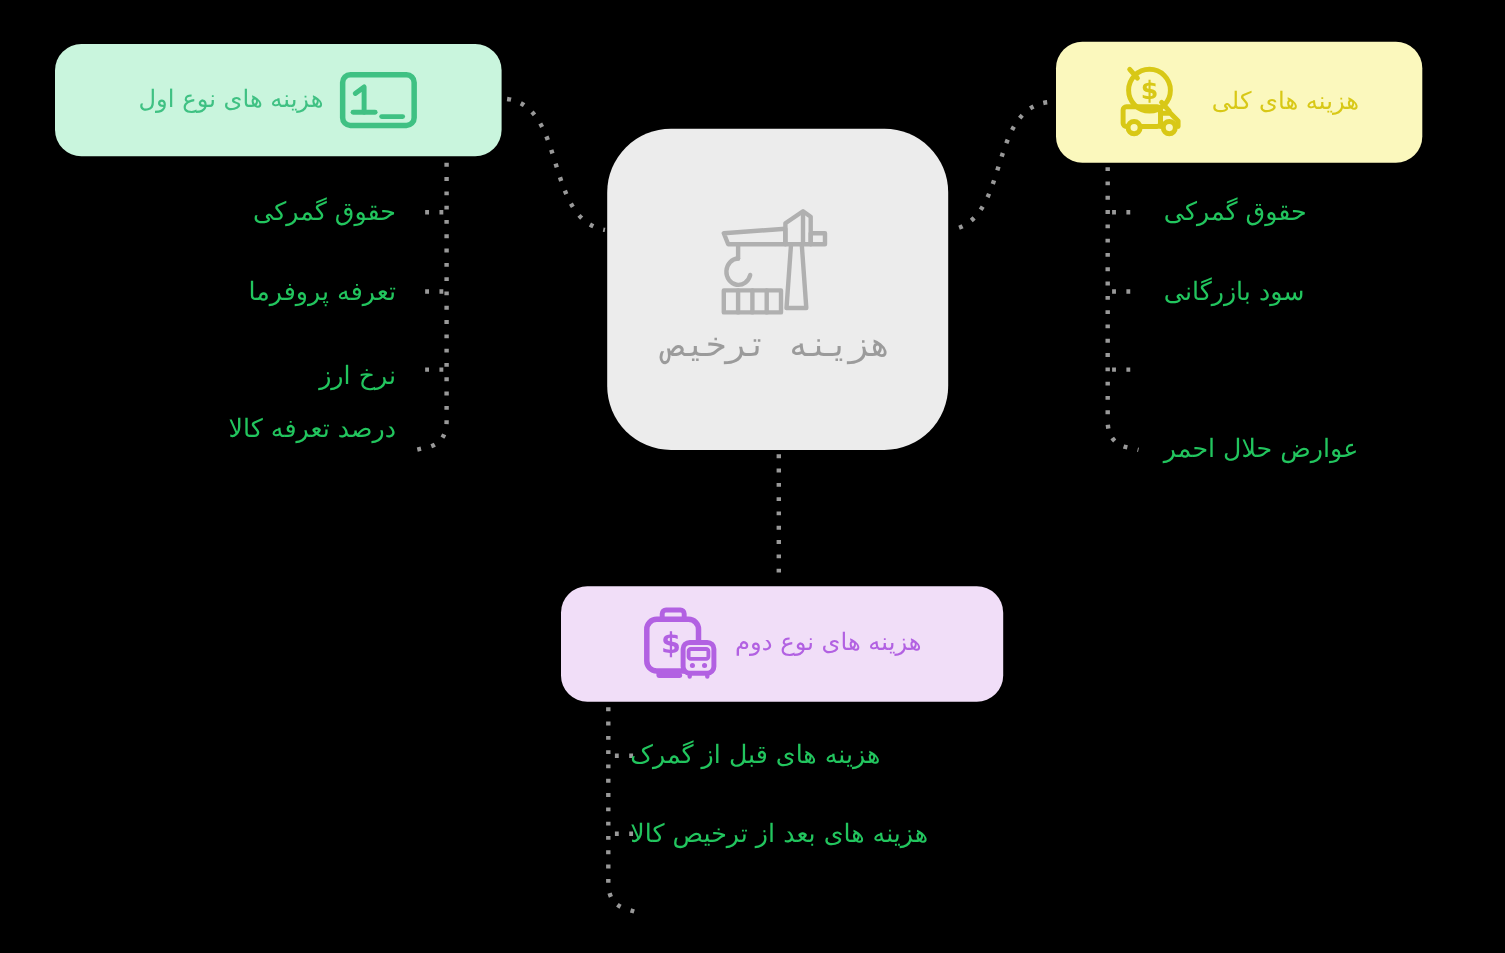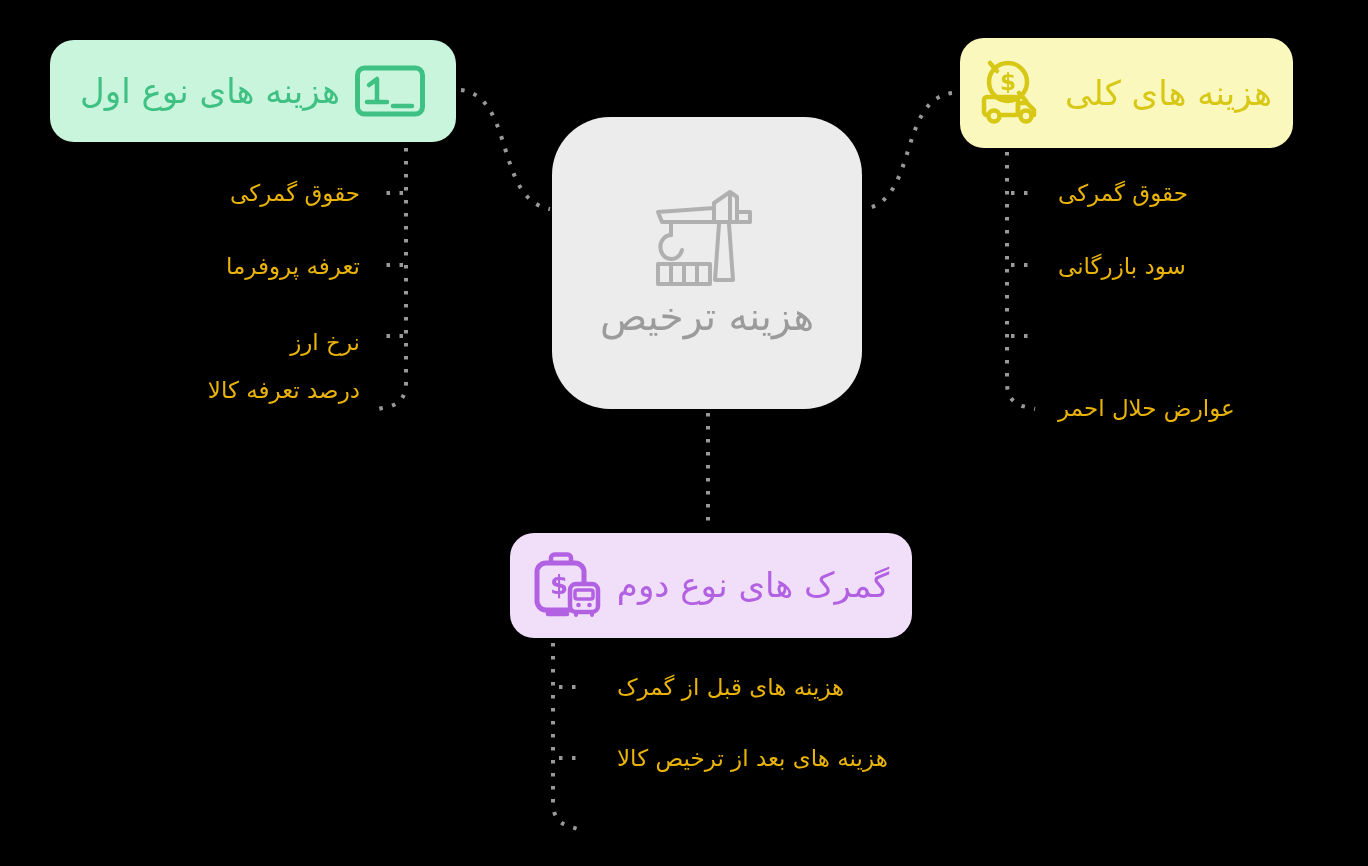--- a/index.html
+++ b/index.html
@@ -14,41 +14,41 @@
   .dots{fill:none;stroke:#999;stroke-width:4;stroke-dasharray:3.5 9.5;stroke-linecap:butt;stroke-linejoin:round;}
 
   .node{
     position:absolute;
     box-sizing:border-box;
     display:flex;align-items:center;justify-content:center;
     gap:14px;
     border-radius:24px;
     white-space:nowrap;
   }
-  .node .label{font-size:34px;line-height:1.2;}
+  .node .label{font-size:22px;line-height:1.2;}
   .node-first{left:50px;top:40px;width:406px;height:102px;background:#c9f5dd;color:#3fc183;}
   .node-total{left:960px;top:38px;width:333px;height:110px;background:#fbf8bd;color:#d8c816;}
   .node-second{left:510px;top:533px;width:402px;height:105px;background:#f1def8;color:#b261e2;}
 
   .node-center{
     left:552px;top:117px;width:310px;height:292px;
     background:#ececec;border-radius:58px;
     flex-direction:column;gap:4px;
     color:#9b9b9b;
   }
-  .center-title{font-size:39px;line-height:45px;text-align:center;color:#9b9b9b;}
+  .center-title{font-size:31px;line-height:45px;text-align:center;color:#9b9b9b;font-family:Liberation Mono, monospace;}
 
   .branch-item{
     position:absolute;
     font-size:23px;line-height:34px;height:34px;
-    color:#eab308;white-space:nowrap;
+    color:#22c55e;white-space:nowrap;
   }
   .left-item{right:1008px;text-align:right;}
   .right-item{left:1058px;text-align:left;}
-  .bottom-item{left:617px;text-align:right;}
+  .bottom-item{left:573px;text-align:right;}
 
   .icon-svg{display:block;flex:0 0 auto;}
   .svg-dollar{font-family:"DejaVu Sans", sans-serif;font-weight:bold;}
 </style>
 </head>
 <body>
 
 <div id="canvas" dir="rtl">
 
   <svg id="connectors" viewBox="0 0 1368 866" aria-hidden="true">
@@ -107,21 +107,21 @@
       <path d="M38,35 L45,43" stroke-width="4.5"></path>
       <text class="svg-dollar" x="27" y="32" font-size="23" text-anchor="middle" fill="#d8c816" stroke="none">$</text>
       <rect x="3" y="39" width="34" height="18" rx="3" stroke-width="4.5"></rect>
       <path d="M37,57 V45 h9 l7,7 v5" stroke-width="4.5"></path>
       <circle cx="13" cy="58" r="5.5" fill="#fbf8bd" stroke-width="4.5"></circle>
       <circle cx="45" cy="58" r="5.5" fill="#fbf8bd" stroke-width="4.5"></circle>
     </svg>
   </div>
 
   <div class="node node-second">
-    <div class="label">گمرک های نوع دوم</div>
+    <div class="label">هزینه های نوع دوم</div>
     <svg class="icon-svg" width="70" height="70" viewBox="0 0 70 70" fill="none" stroke="#b261e2" stroke-linecap="round" stroke-linejoin="round">
       <path d="M18,11 v-4 a3.5,3.5 0 0 1 3.5,-3.5 h13 a3.5,3.5 0 0 1 3.5,3.5 v4" stroke-width="4.5"></path>
       <rect x="4" y="12" width="47" height="47" rx="9" stroke-width="5"></rect>
       <path d="M15,59.5 v3.5 h19" stroke-width="4.5"></path>
       <text class="svg-dollar" x="26" y="43" font-size="26" text-anchor="middle" fill="#b261e2" stroke="none">$</text>
       <rect x="37" y="33" width="28" height="28" rx="6" fill="#f1def8" stroke-width="4.5"></rect>
       <rect x="42" y="39" width="18" height="9" rx="2" stroke-width="3.5"></rect>
       <circle cx="45.5" cy="54" r="2.3" fill="#b261e2" stroke="none"></circle>
       <circle cx="56.5" cy="54" r="2.3" fill="#b261e2" stroke="none"></circle>
       <path d="M43,61 v3 M59,61 v3" stroke-width="4"></path>

